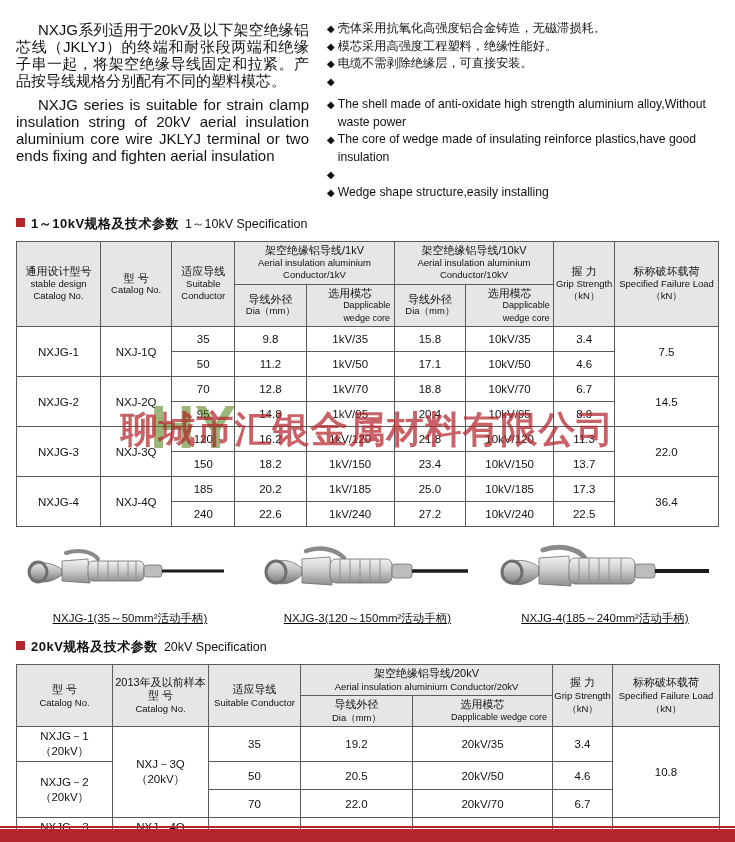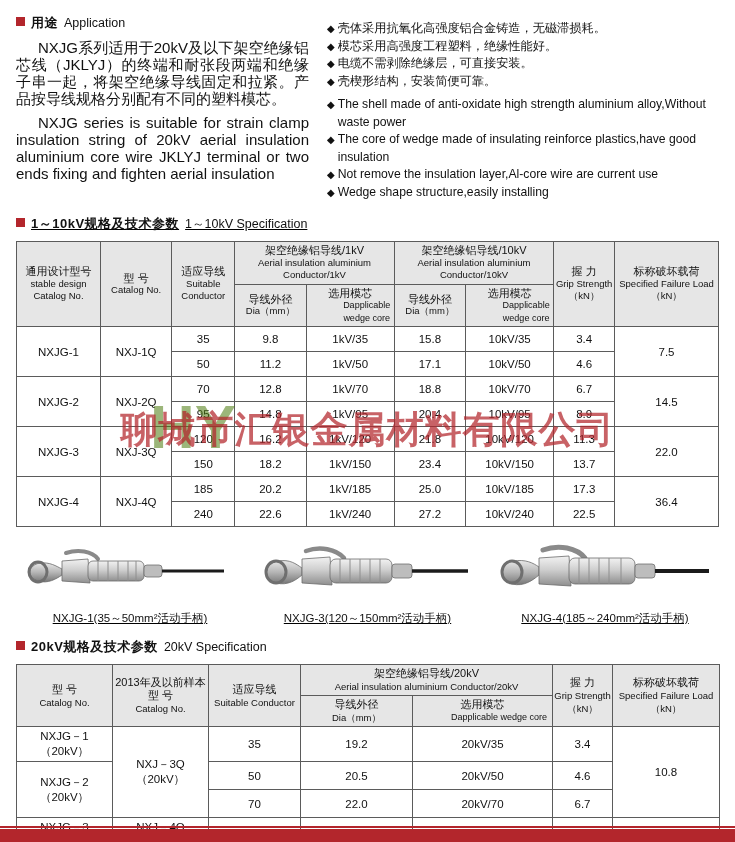--- a/index.html
+++ b/index.html
@@ -23,21 +23,21 @@
   .top{display:flex;padding:14px 16px 0 16px;gap:18px;}
   .col-left{width:296px;}
   .col-right{width:396px;}
   .para{font-size:15px;line-height:17px;text-align:justify;margin-top:7px;color:#111;}
   .para.indent{text-indent:22px;}
   .bullets{margin-top:6px;}
   .bline{font-size:12.2px;line-height:17.5px;color:#111;display:flex;gap:3px;align-items:flex-start;}
   .dia{color:#111;font-size:10px;line-height:17.5px;}
 
   
-  .spec-head{padding:0 16px;margin-top:14px;text-decoration:underline;}
+  .spec-head{padding:0 16px;margin-top:14px;}
   .spec-head2{padding:0 16px;margin-top:12px;}
 
   
   table{border-collapse:collapse;font-size:11px;color:#111;}
   .t1{width:703px;margin:8px 16px 0 16px;table-layout:fixed;}
   .t1 td,.t1 th{border:1px solid #5b5b5b;text-align:center;vertical-align:middle;padding:2px 1px;}
   .t1 .hd{background:#e6e6e6;font-size:10.5px;line-height:12.5px;}
   .t1 .body td{height:20px;font-size:11.5px;}
   .cn{font-size:11px;}
   .en{font-size:9.5px;}
@@ -75,60 +75,53 @@
   .bottom-strip:after{content:"";position:absolute;left:0;top:-3px;width:735px;height:2px;background:#b3262c;}
 </style>
 </head>
 <body>
 
 <div class="page">
 
   <div class="top">
 
     <div class="col-left">
-      <div class="sec-head">
-        <span class="sq"></span>
-        <span class="sec-cn">用途</span>
-        <span class="sec-en">Application</span>
-      </div>
       <div class="para indent">NXJG系列适用于20kV及以下架空绝缘铝芯线（JKLYJ）的终端和耐张段两端和绝缘子串一起，将架空绝缘导线固定和拉紧。产品按导线规格分别配有不同的塑料模芯。</div>
       <div class="para indent">NXJG series is suitable for strain clamp insulation string of 20kV aerial insulation aluminium core wire JKLYJ terminal or two ends fixing and fighten aerial insulation</div>
     </div>
 
     <div class="col-right">
       <div class="bullets">
         <div class="bline">
             <span class="dia">◆</span>
             <span>壳体采用抗氧化高强度铝合金铸造，无磁滞损耗。</span>
           </div>
         <div class="bline">
             <span class="dia">◆</span>
             <span>模芯采用高强度工程塑料，绝缘性能好。</span>
           </div>
         <div class="bline">
             <span class="dia">◆</span>
             <span>电缆不需剥除绝缘层，可直接安装。</span>
           </div>
         <div class="bline">
             <span class="dia">◆</span>
-            <span>壳楔形结构，安装简便可靠。</span>
           </div>
       </div>
       <div class="bullets">
         <div class="bline">
             <span class="dia">◆</span>
             <span>The shell made of anti-oxidate high strength aluminium alloy,Without waste power</span>
           </div>
         <div class="bline">
             <span class="dia">◆</span>
             <span>The core of wedge made of insulating reinforce plastics,have good insulation</span>
           </div>
         <div class="bline">
             <span class="dia">◆</span>
-            <span>Not remove the insulation layer,Al-core wire are current use</span>
           </div>
         <div class="bline">
             <span class="dia">◆</span>
             <span>Wedge shape structure,easily installing</span>
           </div>
       </div>
     </div>
   </div>
 
   <div class="spec-head">

